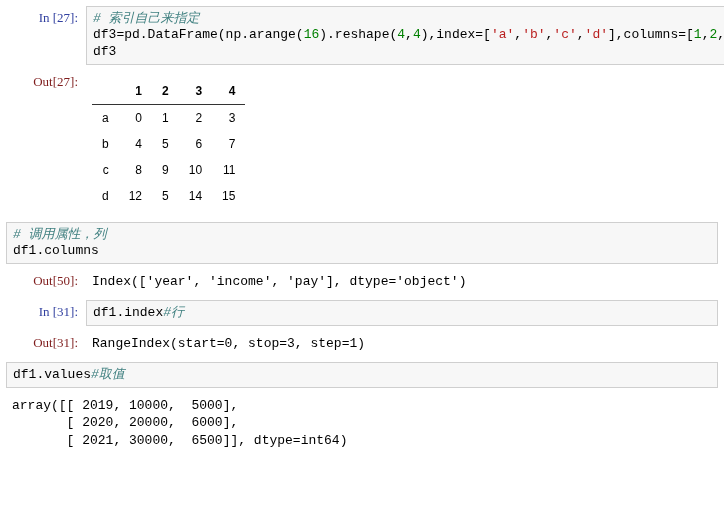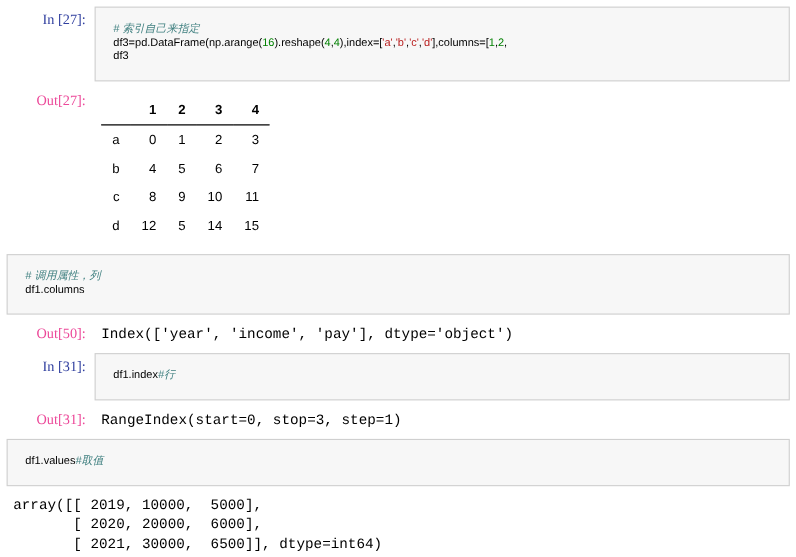--- a/index.html
+++ b/index.html
@@ -15,33 +15,33 @@
       margin-bottom: 5px;
     }
     .prompt {
       min-width: 72px;
       text-align: right;
       padding: 4px 8px 4px 0;
       font-family: Liberation Serif, serif;
       font-size: 13px;
     }
     .in-prompt { color: #303F9F; }
-    .out-prompt { color: #ec4899; }
+    .out-prompt { color: #7f1d1d; }
     .cell-content {
       flex: 1;
       padding: 4px 6px;
     }
     .input-area {
       background: #f7f7f7;
       border: 1px solid #cfcfcf;
     }
     pre.code {
-      margin: 10px;
-      font-family: Liberation Sans, sans-serif;
-      font-size: 10px;
+      margin: 0;
+      font-family: Liberation Mono, monospace;
+      font-size: 13px;
       white-space: pre;
       line-height: 1.25;
     }
     .comment { color: #408080; font-style: italic; }
     .num { color: #008000; }
     .str { color: #BA2121; }
     .out-text {
       font-family: "Courier New", monospace;
       font-size: 13px;
       white-space: pre;

